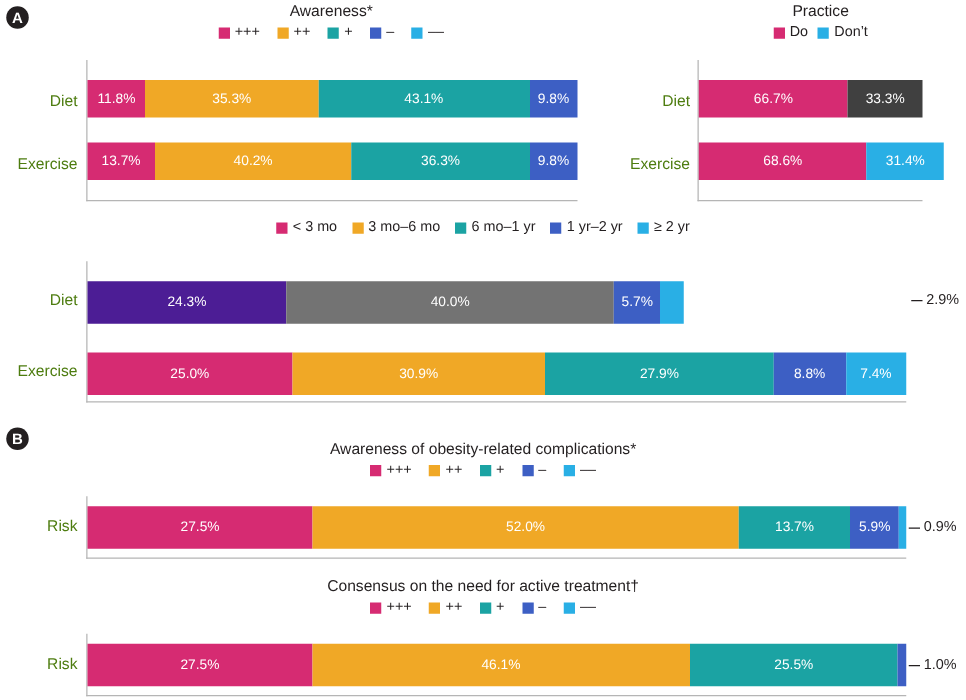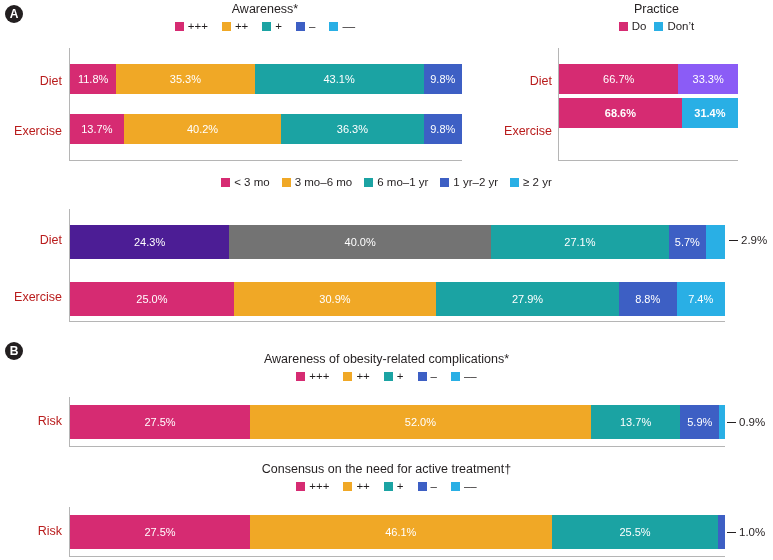--- a/index.html
+++ b/index.html
@@ -59,21 +59,21 @@
   }
   .seg-label{
     font-size:11px;
     color:#ffffff;
     white-space:nowrap;
   }
   .cat-label{
     position:absolute;
     text-align:right;
     font-size:12.5px;
-    color:#b91c1c;
+    color:#4d7c0f;
     white-space:nowrap;
   }
   .outside-label{
     position:absolute;
     font-size:11.5px;
     color:#231f20;
     white-space:nowrap;
     display:flex;
     align-items:center;
     gap:3px;
@@ -164,25 +164,25 @@
 </div>
 
 <div class="cat-label" style="left:490px;top:74px;width:62px;">Diet</div>
 <div class="cat-label" style="left:490px;top:124px;width:62px;">Exercise</div>
 
 <div class="plot" style="position:absolute;left:558px;top:48px;width:180px;height:113px;">
   <div class="bar-row" style="top:16px;width:179px;">
     <div class="seg" style="background:#D62B72;width:66.7%">
       <span class="seg-label">66.7%</span>
       </div>
-    <div class="seg" style="background:#8b5cf6;width:33.3%">
+    <div class="seg" style="background:#404040;width:33.3%">
       <span class="seg-label">33.3%</span>
       </div>
   </div>
-  <div class="bar-row" style="top:50px;width:179px;font-weight:bold;">
+  <div class="bar-row" style="top:66px;width:196px;">
     <div class="seg" style="background:#D62B72;width:68.6%">
       <span class="seg-label">68.6%</span>
       </div>
     <div class="seg" style="background:#29AFE5;width:31.4%">
       <span class="seg-label">31.4%</span>
       </div>
   </div>
 </div>
 
 <div style="position:absolute;left:0px;top:172px;width:773px;">
@@ -214,23 +214,20 @@
 <div class="cat-label" style="left:0px;top:290px;width:62px;">Exercise</div>
 
 <div class="plot" style="position:absolute;left:69px;top:209px;width:656px;height:113px;">
   <div class="bar-row" style="top:16px;width:655px;height:34px;">
     <div class="seg" style="background:#4c1d95;width:24.3%">
       <span class="seg-label">24.3%</span>
       </div>
     <div class="seg" style="background:#737373;width:40.0%">
       <span class="seg-label">40.0%</span>
       </div>
-    <div class="seg" style="background:#1BA3A3;width:27.1%">
-      <span class="seg-label">27.1%</span>
-      </div>
     <div class="seg" style="background:#3D5FC4;width:5.7%">
       <span class="seg-label">5.7%</span>
       </div>
     <div class="seg" style="background:#29AFE5;width:2.9%"></div>
   </div>
   <div class="bar-row" style="top:73px;width:655px;height:34px;">
     <div class="seg" style="background:#D62B72;width:25.0%">
       <span class="seg-label">25.0%</span>
       </div>
     <div class="seg" style="background:#F0A826;width:30.9%">

